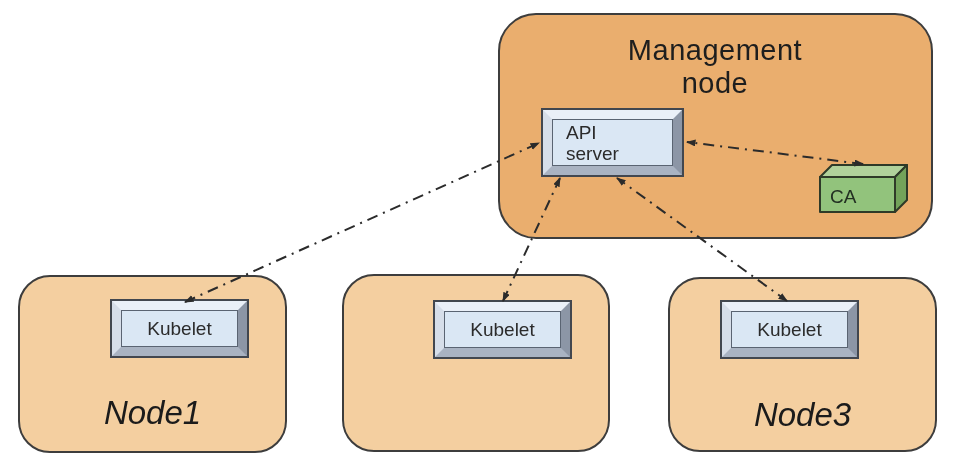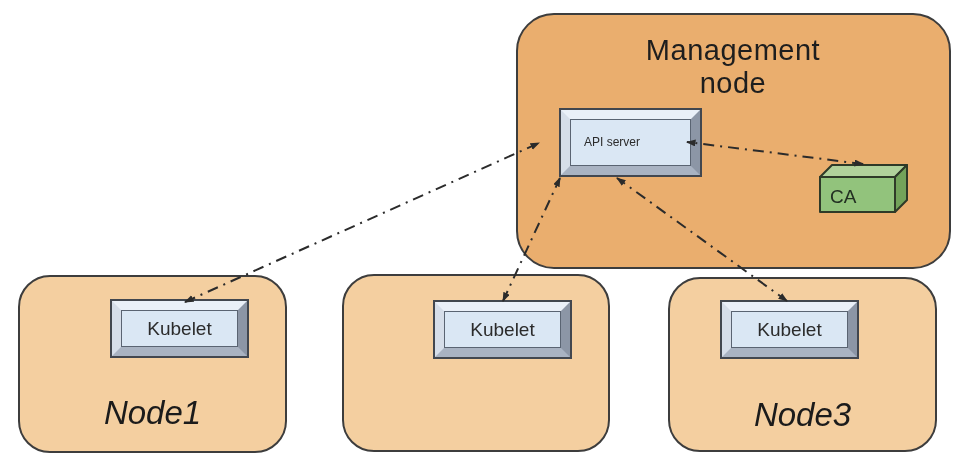--- a/index.html
+++ b/index.html
@@ -6,21 +6,21 @@
   .canvas{
     position:relative;width:958px;height:468px;background:#ffffff;overflow:hidden;
     font-family:"Liberation Sans", sans-serif;
   }
   
   .group{
     position:absolute;box-sizing:border-box;
     border:2px solid var(--rect-stroke);
   }
   .mgmt{
-    left:516px;top:13px;width:435px;height:256px;
+    left:498px;top:13px;width:435px;height:226px;
     background:var(--mgmt-fill);border-radius:38px;
   }
   .worker{
     background:var(--node-fill);border-radius:32px;
   }
   .worker.n1{left:18px;top:275px;width:269px;height:178px;}
   .worker.n2{left:342px;top:274px;width:268px;height:178px;}
   .worker.n3{left:668px;top:277px;width:269px;height:175px;}
 
   .group-title{
@@ -41,21 +41,21 @@
     border-left-color:var(--bevel-left);
     border-right-color:var(--bevel-right);
     border-bottom-color:var(--bevel-bottom);
     background:var(--box-face);
     outline:2px solid var(--box-edge);
     box-shadow:inset 0 0 0 1px #5a6472;
   }
   .kubelet{width:135px;height:55px;display:flex;align-items:center;justify-content:center;}
   .kubelet .lbl{font-size:19px;color:#2b2b2b;}
   .api{left:43px;top:95px;width:139px;height:65px;display:flex;align-items:center;}
-  .api .lbl{font-size:12px;line-height:21px;color:#2b2b2b;padding-left:14px;width:70px;}
+  .api .lbl{font-size:19px;line-height:21px;color:#2b2b2b;padding-left:14px;width:70px;}
   .k1{left:92px;top:24px;}
   .k2{left:91px;top:26px;}
   .k3{left:52px;top:23px;}
 
   
   .overlay{position:absolute;left:0;top:0;width:958px;height:468px;z-index:5;pointer-events:none;}
   .ca-face{stroke:var(--ca-stroke);stroke-width:2;stroke-linejoin:round;}
   .ca-front{fill:var(--ca-front);}
   .ca-top{fill:var(--ca-top);}
   .ca-side{fill:var(--ca-side);}

